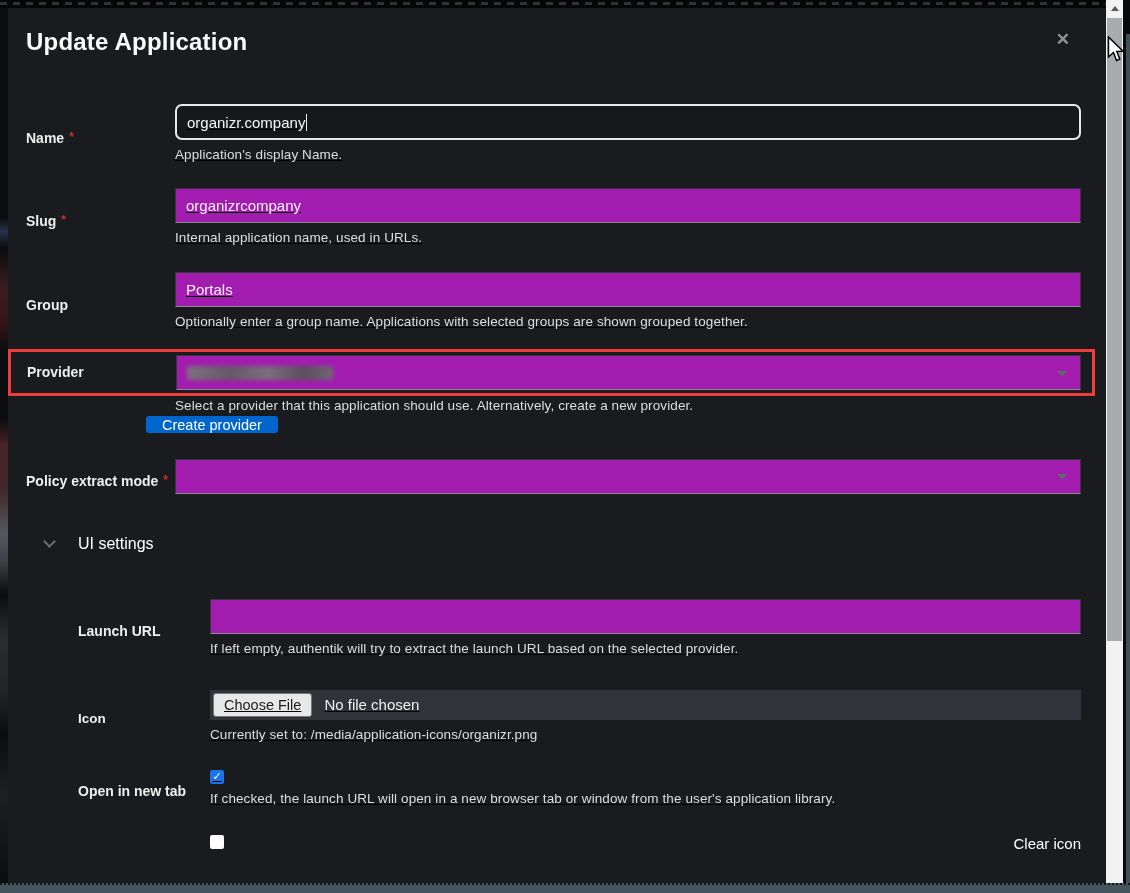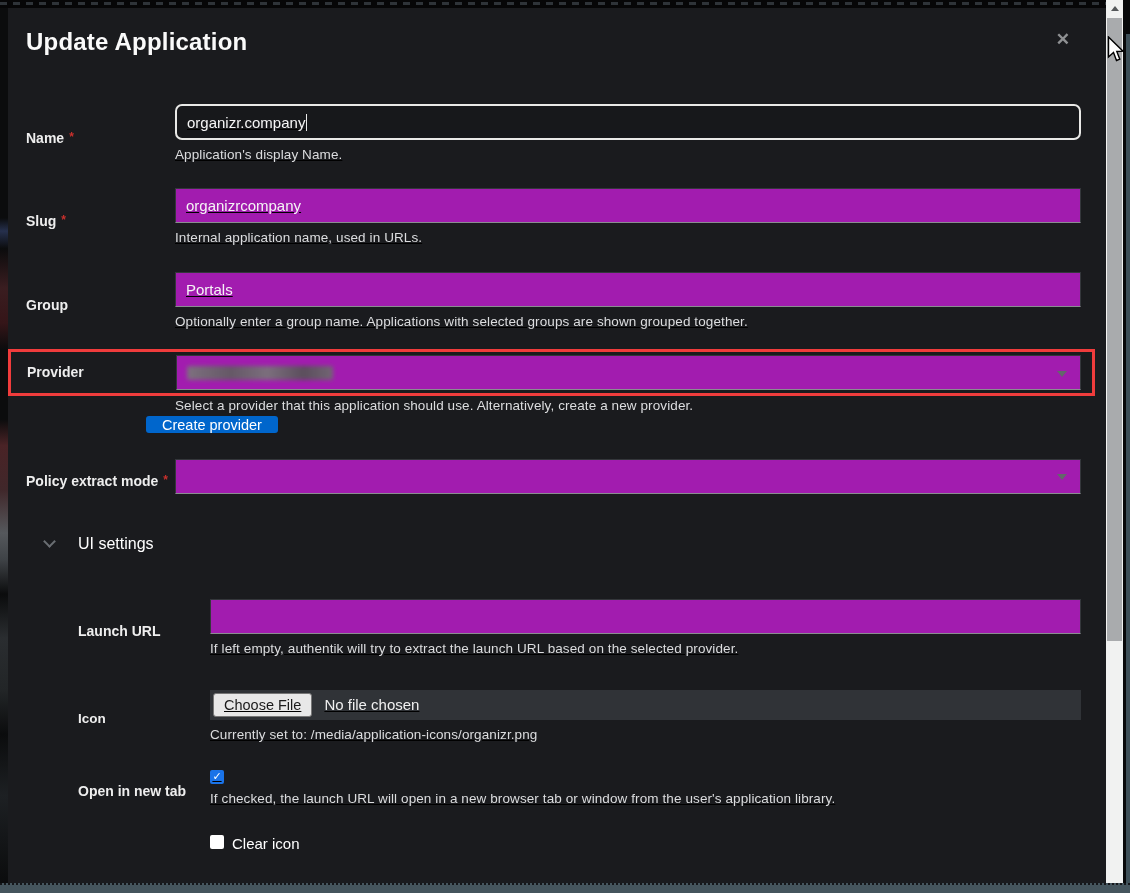--- a/index.html
+++ b/index.html
@@ -106,21 +106,21 @@
   .row-icon{ margin-top:34px; }
   .row-icon .label-col{ padding-top:6px; font-size:13.5px; }
   .file-strip{
     height:30px; background:#303337; display:flex; align-items:center; padding-left:3px;
   }
   .file-btn{
     height:24px; padding:0 10px; background:#e8e8e8; color:#1a1a1a;
     border:1px solid #767676; border-radius:3px; font-size:14.5px; font-family:inherit; cursor:pointer;
   }
   .file-status{ margin-left:12px; font-size:15px; color:#f0f0f0; }
-  .row-clear{ margin-top:29px; margin-left:184px; display:flex; align-items:flex-start; }
+  .row-clear{ margin-top:29px; margin-left:184px; display:flex; align-items:flex-start;justify-content:space-between; }
   .clear-label{ margin-left:8px; font-size:15px; font-weight:500; color:#fff; padding-top:0px; }
 
   
   .scrollbar{ position:absolute; left:1106px; top:0; width:17px; height:893px; background:#f1f2f1; }
   .sb-btn{ position:absolute; left:0; width:17px; height:16px; display:flex; align-items:center; justify-content:center; cursor:pointer; }
   .sb-btn.up{ top:0; } .sb-btn.down{ bottom:0; }
   .tri-up{ width:0;height:0;border-left:4px solid transparent;border-right:4px solid transparent;border-bottom:5px solid #55585a; }
   .tri-down{ width:0;height:0;border-left:4px solid transparent;border-right:4px solid transparent;border-top:5px solid #55585a; }
   .sb-thumb{ position:absolute; left:1px; top:18px; width:15px; height:623px; background:#a9abad; cursor:pointer; }
 

